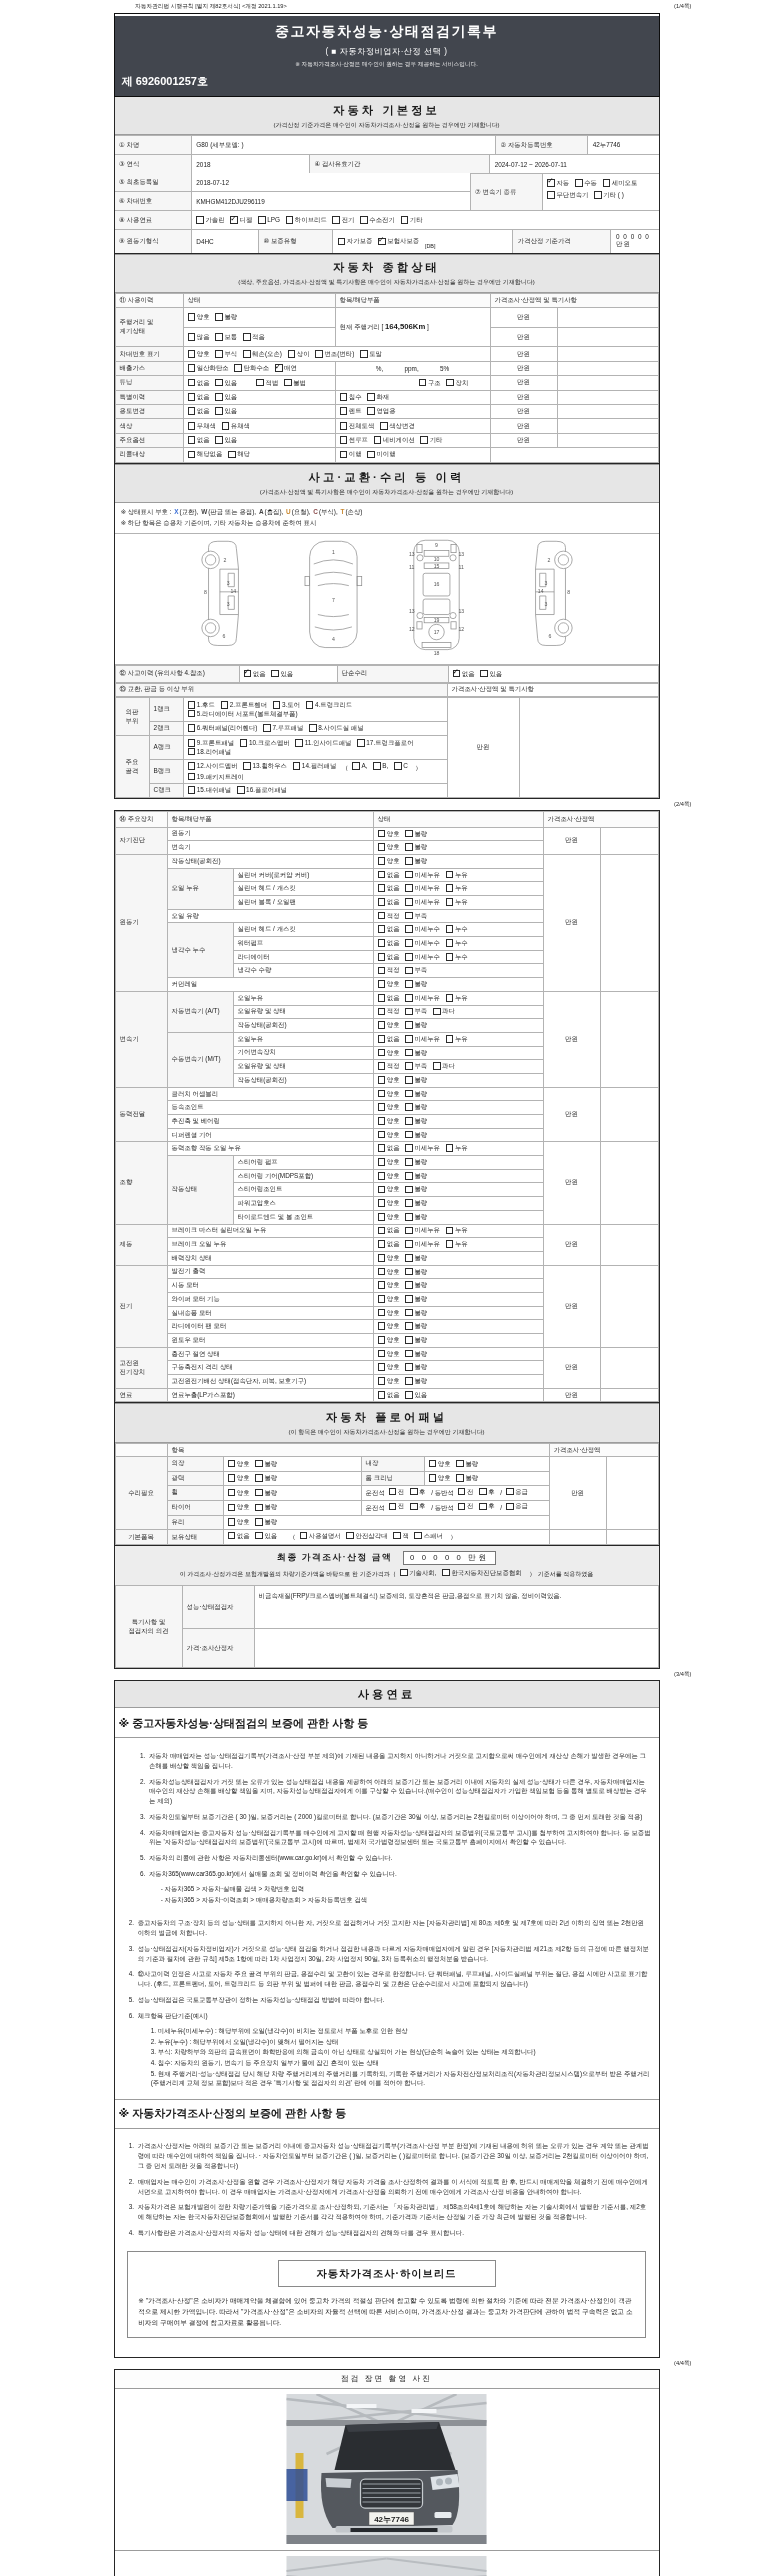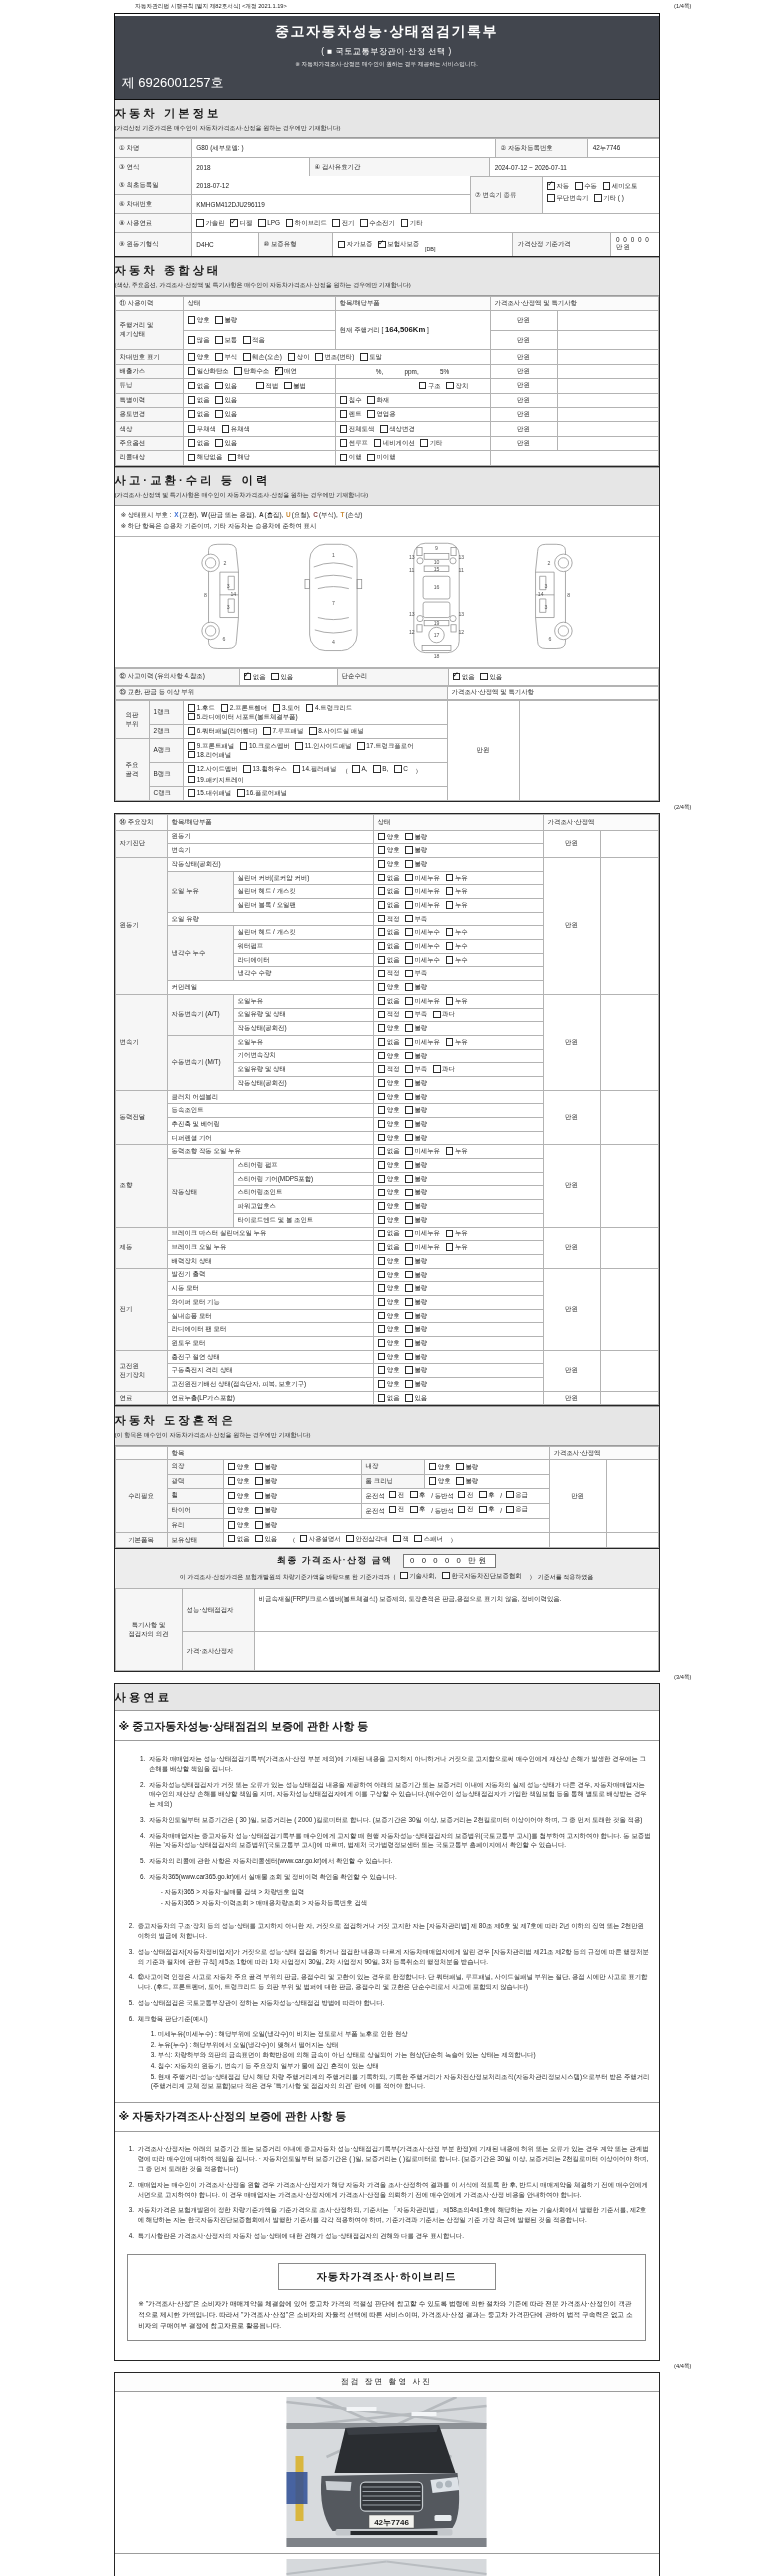--- a/index.html
+++ b/index.html
@@ -10,26 +10,26 @@
   .topline .right{margin-right:-32px;}
   .pagemark{text-align:right;font-size:5.7px;margin:1.5px -32px 1.5px 0;}
 
   
   .titlebox{border:1px solid #0d0d0d;}
   .titlebox .white{height:2.6px;background:#fff;}
   .titlebox .dark{background:#42464e;color:#fff;text-align:center;padding:7.2px 0 3.1px;position:relative;}
   .t-title{font-size:14px;font-weight:bold;letter-spacing:1.5px;}
   .t-sub{font-size:8.2px;margin-top:4.6px;letter-spacing:0.5px;}
   .t-note{font-size:5.7px;margin-top:3.6px;color:#f0f0f0;}
-  .t-docno{text-align:left;font-size:13px;font-weight:normal;padding:5.2px 2.1px 4.1px 7.2px;}
+  .t-docno{text-align:left;font-size:11px;font-weight:bold;padding:5.2px 2.1px 4.1px 7.2px;}
 
   
   .sbox{border:1px solid #262626;border-top:none;}
   .sbox.first{border-top:1px solid #262626;}
-  .sec-head{background:#e6e6e6;text-align:left;padding:5.7px 0 4.6px;border-bottom:0.5px solid #9c9c9c;}
+  .sec-head{background:#e6e6e6;text-align:center;padding:5.7px 0 4.6px;border-bottom:0.5px solid #9c9c9c;}
   .sec-title{font-size:11.3px;font-weight:bold;letter-spacing:3.1px;}
   .sec-note{font-size:6px;margin-top:3.1px;color:#222;}
   table{border-collapse:collapse;width:100%;table-layout:fixed;}
   td,th{border:0.5px solid #b3b3b3;font-size:6.4px;padding:1.5px 4.1px;vertical-align:middle;
         word-break:keep-all;overflow:hidden;}
   th{font-weight:normal;text-align:left;background:#fbfbfb;}
   .lbl{background:#f6f6f6;}
   .price{ text-align:center;}
   .pre{white-space:pre;}
   tr{height:14.4px;}
@@ -100,21 +100,21 @@
 
   <div class="topline">
     <span>자동차관리법 시행규칙 [별지 제82호서식] &lt;개정 2021.1.19&gt;</span>
     <span class="right">(1/4쪽)</span>
   </div>
 
   <div class="titlebox">
     <div class="white"></div>
     <div class="dark">
       <div class="t-title">중고자동차성능·상태점검기록부</div>
-      <div class="t-sub">( ■ 국토교통부장관이·산정 선택 )</div>
+      <div class="t-sub">( ■ 자동차정비업자·산정 선택 )</div>
       <div class="t-note">※ 자동차가격조사·산정은 매수인이 원하는 경우 제공하는 서비스입니다.</div>
       <div class="t-docno">제 6926001257호</div>
     </div>
   </div>
 
   <div class="sbox">
     <div class="sec-head">
       <div class="sec-title">자동차 기본정보</div>
       <div class="sec-note">(가격산정 기준가격은 매수인이 자동차가격조사·산정을 원하는 경우에만 기재합니다)</div>
     </div>
@@ -1172,21 +1172,21 @@
                 </span></td>
               <td class="price-cell price" rowspan="1">만원</td>
               <td class="blank-cell" rowspan="1"></td>
             </tr>
           </tbody>
     </table>
   </div>
 
   <div class="sbox">
     <div class="sec-head" style="border-top:0.5px solid #9c9c9c">
-      <div class="sec-title">자동차 도장흔적은</div>
+      <div class="sec-title">자동차 플로어패널</div>
       <div class="sec-note">(이 항목은 매수인이 자동차가격조사·산정을 원하는 경우에만 기재합니다)</div>
     </div>
     <table>
       <colgroup>
             <col style="width:52px">
             <col style="width:56px">
             <col style="width:138px">
             <col style="width:63px">
             <col style="width:125px">
             <col style="width:57px">

